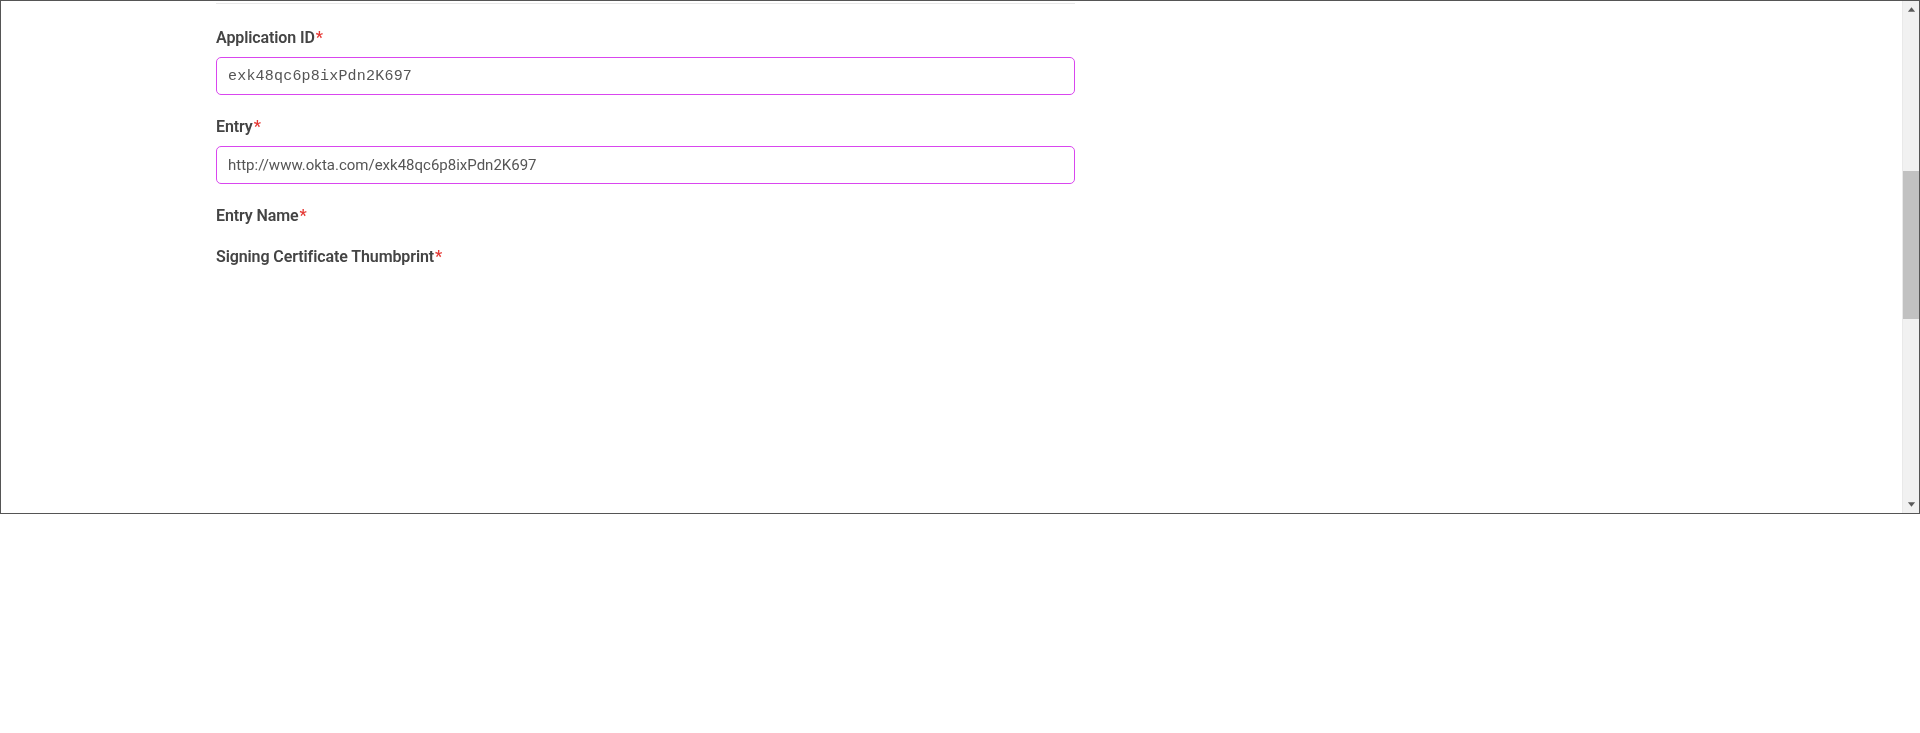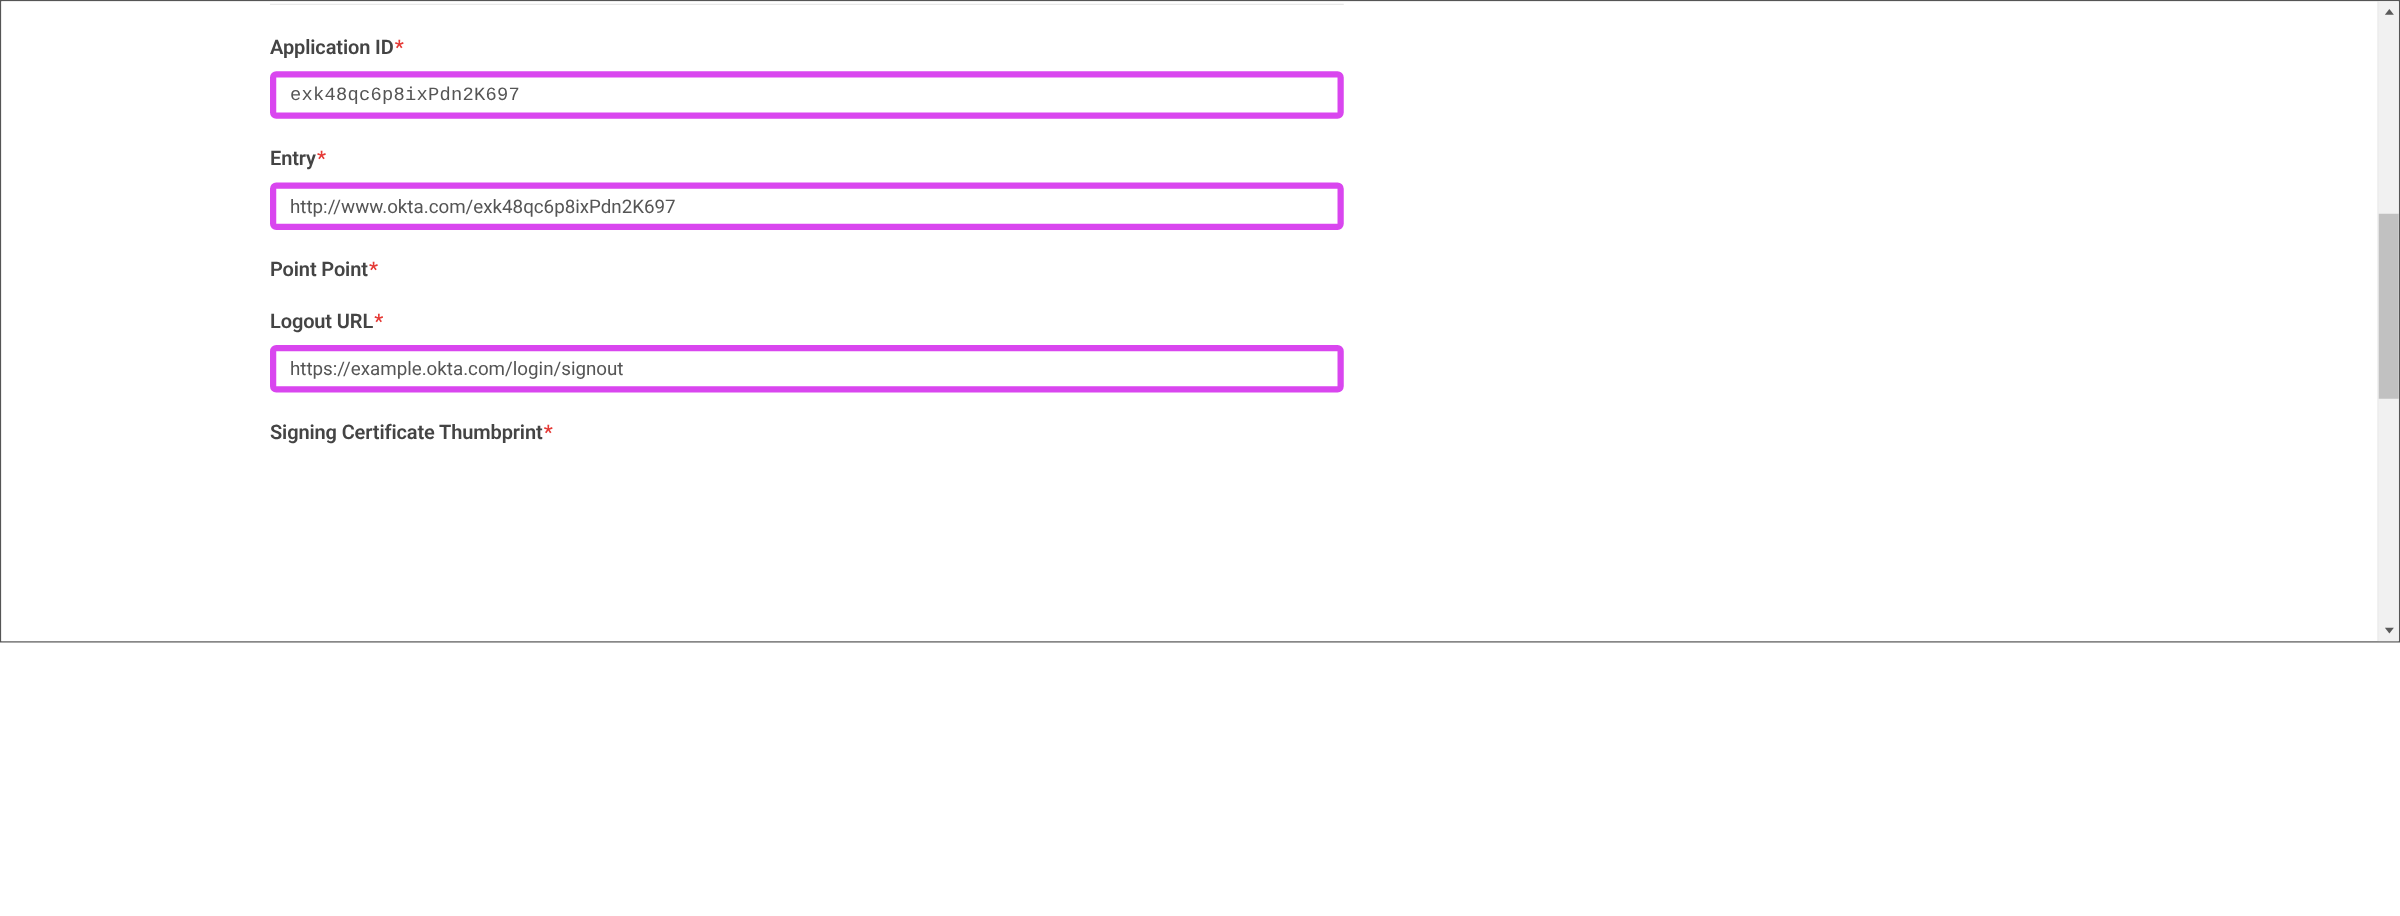--- a/index.html
+++ b/index.html
@@ -62,21 +62,21 @@
       margin-left: 1px;
     }
     .text-input {
       width: 100%;
       height: 38px;
       padding: 6px 11px;
       font-size: 15px;
       line-height: 20px;
       color: #555555;
       background: #ffffff;
-      border: 5px solid #d946ef;
+      border: 1px solid #d946ef;
       border-radius: 5px;
       outline: none;
       font-family: inherit;
     }
     .text-input.mono {
       font-family: Consolas, Menlo, Monaco, "Liberation Mono", "Courier New", monospace;
       letter-spacing: 0.2px;
     }
     
     .scrollbar {
@@ -131,30 +131,24 @@
 
       <div class="field">
         <label class="field-label">
           <span>Entry</span><span class="req">*</span>
         </label>
         <input type="text" class="text-input" value="http://www.okta.com/exk48qc6p8ixPdn2K697" style="">
       </div>
 
       <div class="field">
         <label class="field-label">
-          <span>Point Point</span><span class="req">*</span>
+          <span>Entry Name</span><span class="req">*</span>
         </label>
       </div>
 
-      <div class="field">
-        <label class="field-label">
-          <span>Logout URL</span><span class="req">*</span>
-        </label>
-        <input type="text" class="text-input" value="https://example.okta.com/login/signout" style="">
-      </div>
 
       <div class="field">
         <label class="field-label">
           <span>Signing Certificate Thumbprint</span><span class="req">*</span>
         </label>
       </div>
 
 
     </div>
   </div>

